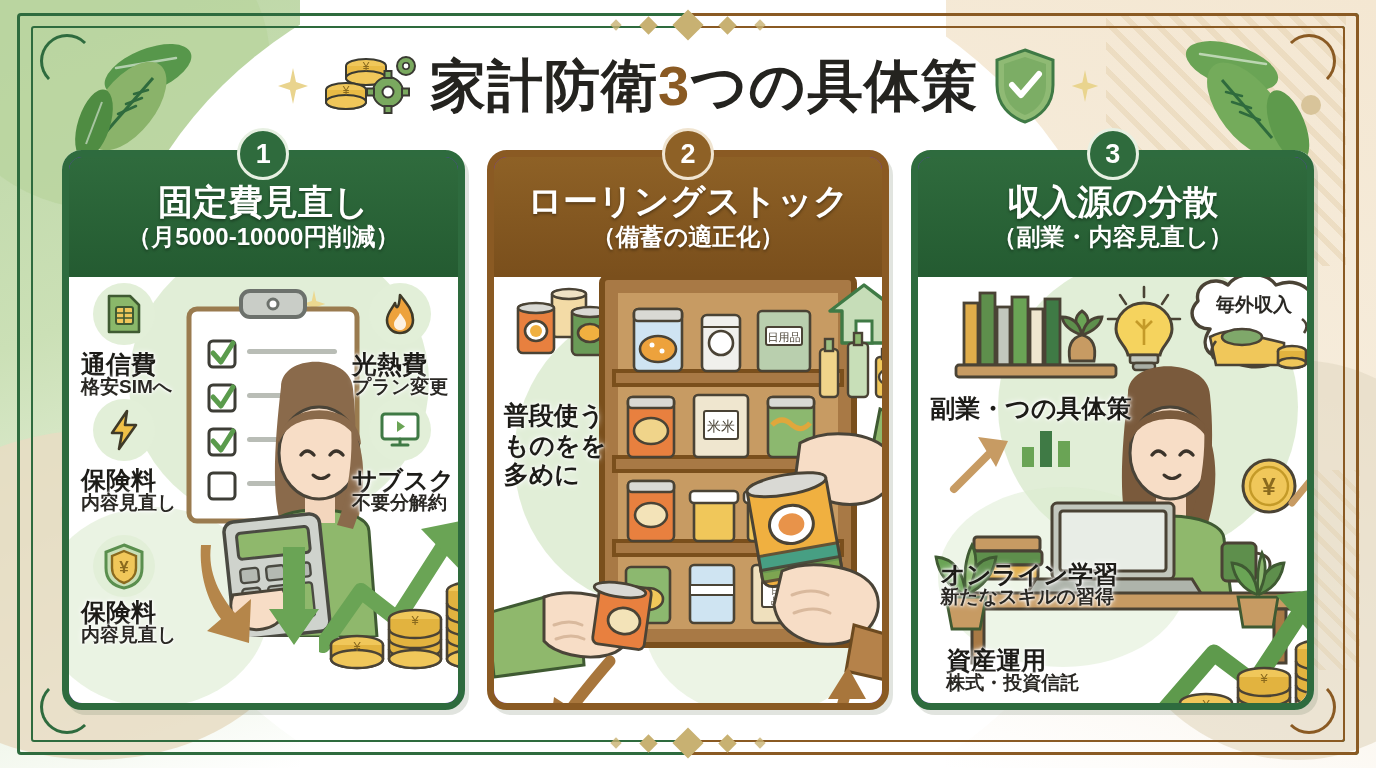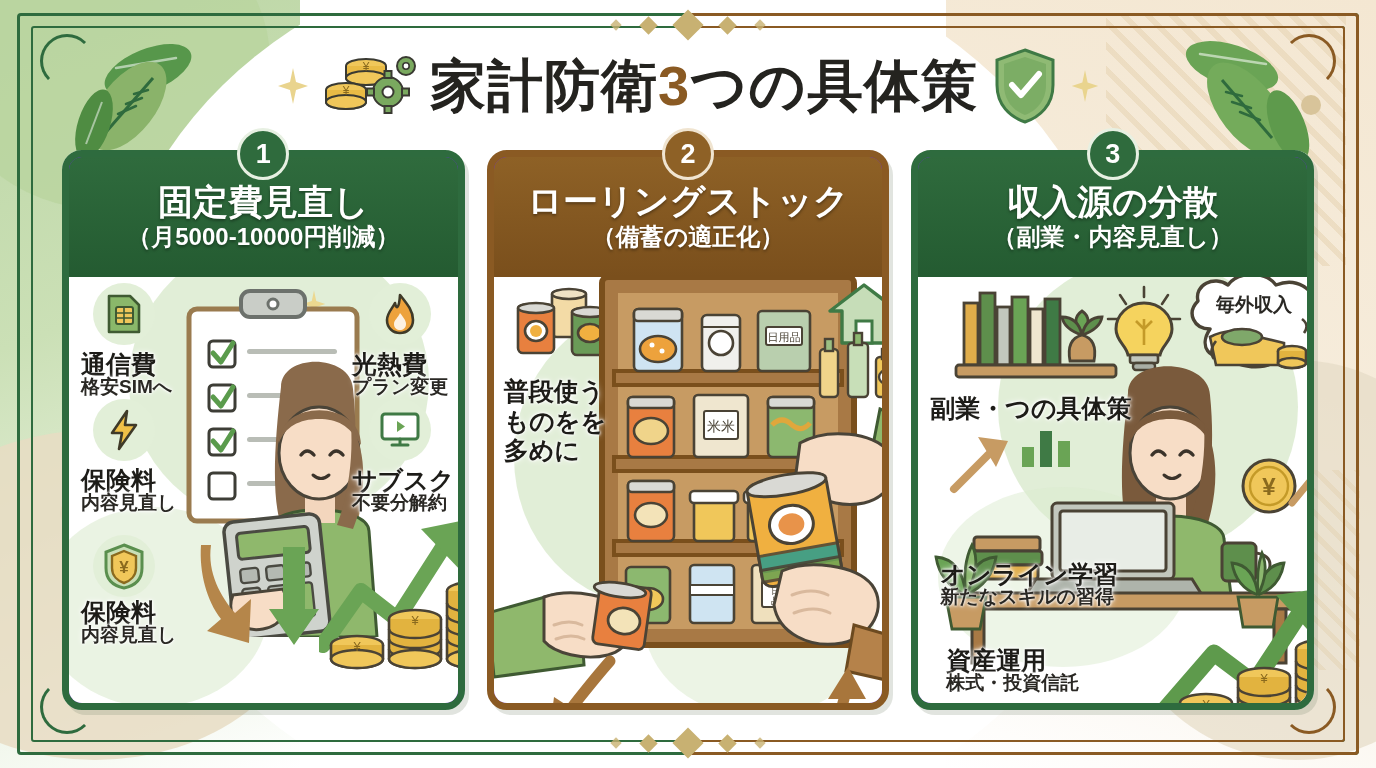--- a/index.html
+++ b/index.html
@@ -435,21 +435,21 @@
               <rect x="8" y="20" width="36" height="48" rx="5" fill="#e8803f"></rect>
               <ellipse cx="26" cy="23" rx="18" ry="5" fill="#d9d9d4"></ellipse>
               <ellipse cx="26" cy="46" rx="11" ry="10" fill="#ffffff"></ellipse>
               <circle cx="26" cy="46" r="6" fill="#f0b040" stroke="none"></circle>
               <rect x="62" y="24" width="36" height="46" rx="5" fill="#6a9b57"></rect>
               <ellipse cx="80" cy="27" rx="18" ry="5" fill="#d9d9d4"></ellipse>
               <ellipse cx="80" cy="48" rx="12" ry="9" fill="#f0b040"></ellipse>
             </g>
           </svg>
 
-          <div class="txt-block" style="left:10px;top:100px;">
+          <div class="txt-block" style="left:10px;top:124px;">
             <div class="ln">普段使う</div>
             <div class="ln">ものをを</div>
             <div class="ln">多めに</div>
           </div>
 
           <svg style="position:absolute;left:104px;top:-4px;" width="260" height="380" viewBox="0 0 260 380">
             <rect x="4" y="4" width="252" height="368" rx="6" fill="#a87945" stroke="#7a4f1c" stroke-width="6"></rect>
             <rect x="20" y="20" width="220" height="336" fill="#c79b63"></rect>
             <g fill="#a87945" stroke="#7a4f1c" stroke-width="4">
               <rect x="16" y="98" width="228" height="14"></rect>

